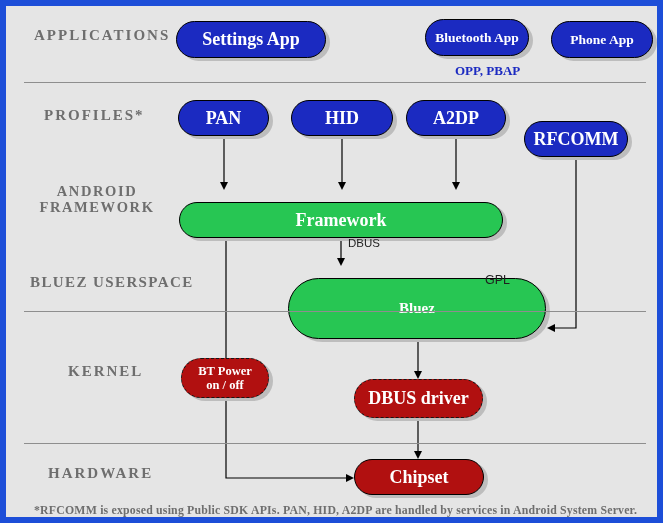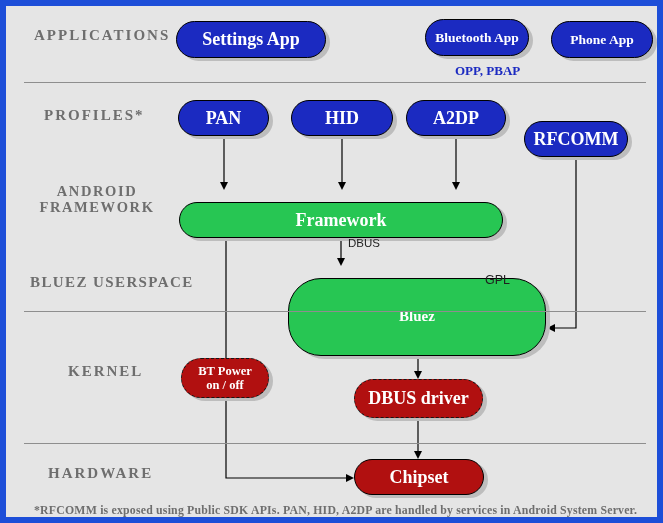--- a/index.html
+++ b/index.html
@@ -37,21 +37,21 @@
   .pill.dashed{border:1.6px dashed #161616;}
 
   #n-settings{left:170px;top:15px;width:150px;height:37px;border-radius:19px;}
   #n-btapp{left:419px;top:13px;width:104px;height:37px;border-radius:19px;font-size:13.5px;}
   #n-phoneapp{left:545px;top:15px;width:102px;height:37px;border-radius:19px;font-size:13.5px;}
   #n-pan{left:172px;top:94px;width:91px;height:36px;border-radius:18px;}
   #n-hid{left:285px;top:94px;width:102px;height:36px;border-radius:18px;}
   #n-a2dp{left:400px;top:94px;width:100px;height:36px;border-radius:18px;}
   #n-rfcomm{left:518px;top:94px;width:104px;height:36px;border-radius:18px;margin-top:21px;}
   #n-frame{left:173px;top:184px;width:324px;height:36px;border-radius:18px;}
-  #n-bluezpill{left:282px;top:260px;width:258px;height:78px;border-radius:33px;font-size:15px;}
+  #n-bluezpill{left:282px;top:260px;width:258px;height:61px;border-radius:33px;font-size:15px;}
   #n-btpower{left:175px;top:352px;width:88px;height:40px;border-radius:20px;font-size:12.5px;}
   #n-uart{left:348px;top:373px;width:129px;height:39px;border-radius:20px;}
   #n-chipset{left:348px;top:453px;width:130px;height:36px;border-radius:18px;}
 
   
   .caption{position:absolute;color:var(--caption,#1b2ac1);font-weight:bold;font-size:13px;z-index:4;white-space:nowrap;margin-left:21px;}
   #c-opp{left:428px;top:57px;}
   #c-headset{left:533px;top:55px;font-size:12.5px;}
   .tech-note{position:absolute;font-family:"Liberation Sans",sans-serif;font-size:11.5px;color:#1f1f1f;z-index:4;white-space:nowrap;}
   #c-dbus{left:342px;top:231px;}

